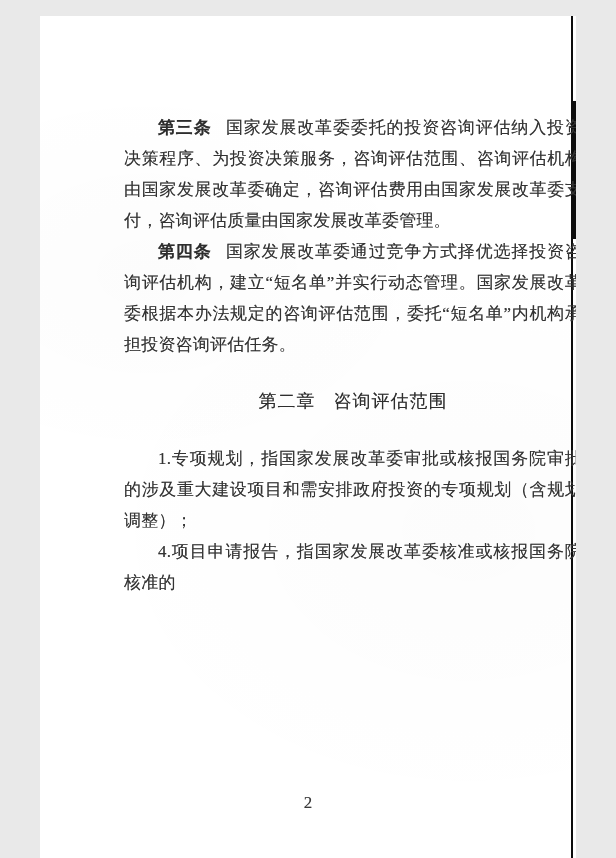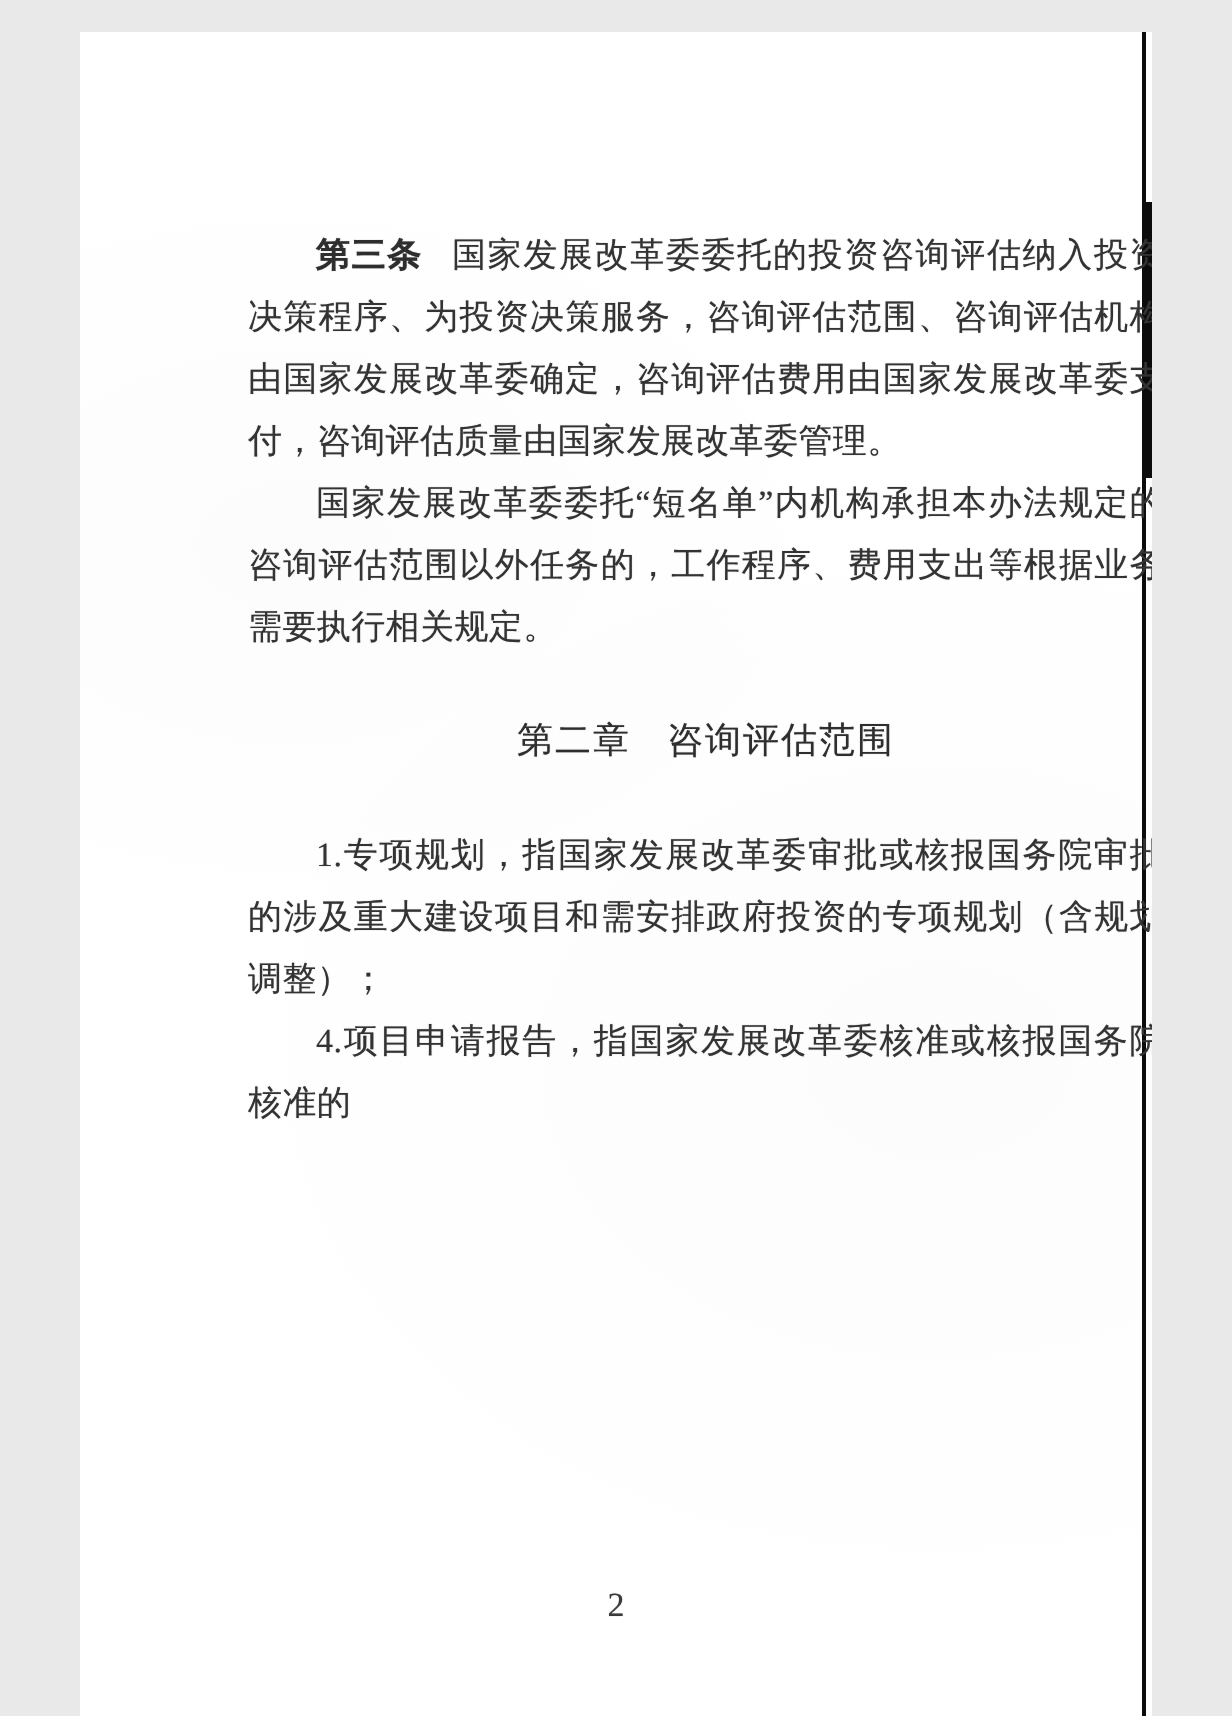--- a/index.html
+++ b/index.html
@@ -87,22 +87,22 @@
 
 <div class="doc-page">
 
   <div class="edge-line"></div>
   <div class="edge-bar"></div>
 
   <main class="content">
 
     <p class="para"><b class="term">第三条</b><span>国家发展改革委委托的投资咨询评估纳入投资决策程序、为投资决策服务，咨询评估范围、咨询评估机构由国家发展改革委确定，咨询评估费用由国家发展改革委支付，咨询评估质量由国家发展改革委管理。</span></p>
 
+    <p class="para"><b class="term">第四条</b><span>国家发展改革委通过竞争方式择优选择投资咨询评估机构，建立“短名单”并实行动态管理。国家发展改革委根据本办法规定的咨询评估范围，委托“短名单”内机构承担投资咨询评估任务。</span></p>
 
-    <p class="para"><span>国家发展改革委委托“短名单”内机构承担本办法规定的咨询评估范围以外任务的，工作程序、费用支出等根据业务需要执行相关规定。</span></p>
 
     <h2 class="chapter-heading"><span class="chapter-number">第二章</span><span>咨询评估范围</span></h2>
 
 
 
     <p class="para"><span>1.专项规划，指国家发展改革委审批或核报国务院审批的涉及重大建设项目和需安排政府投资的专项规划（含规划调整）；</span></p>
 
 
 
     <p class="para"><span>4.项目申请报告，指国家发展改革委核准或核报国务院核准的</span></p>

